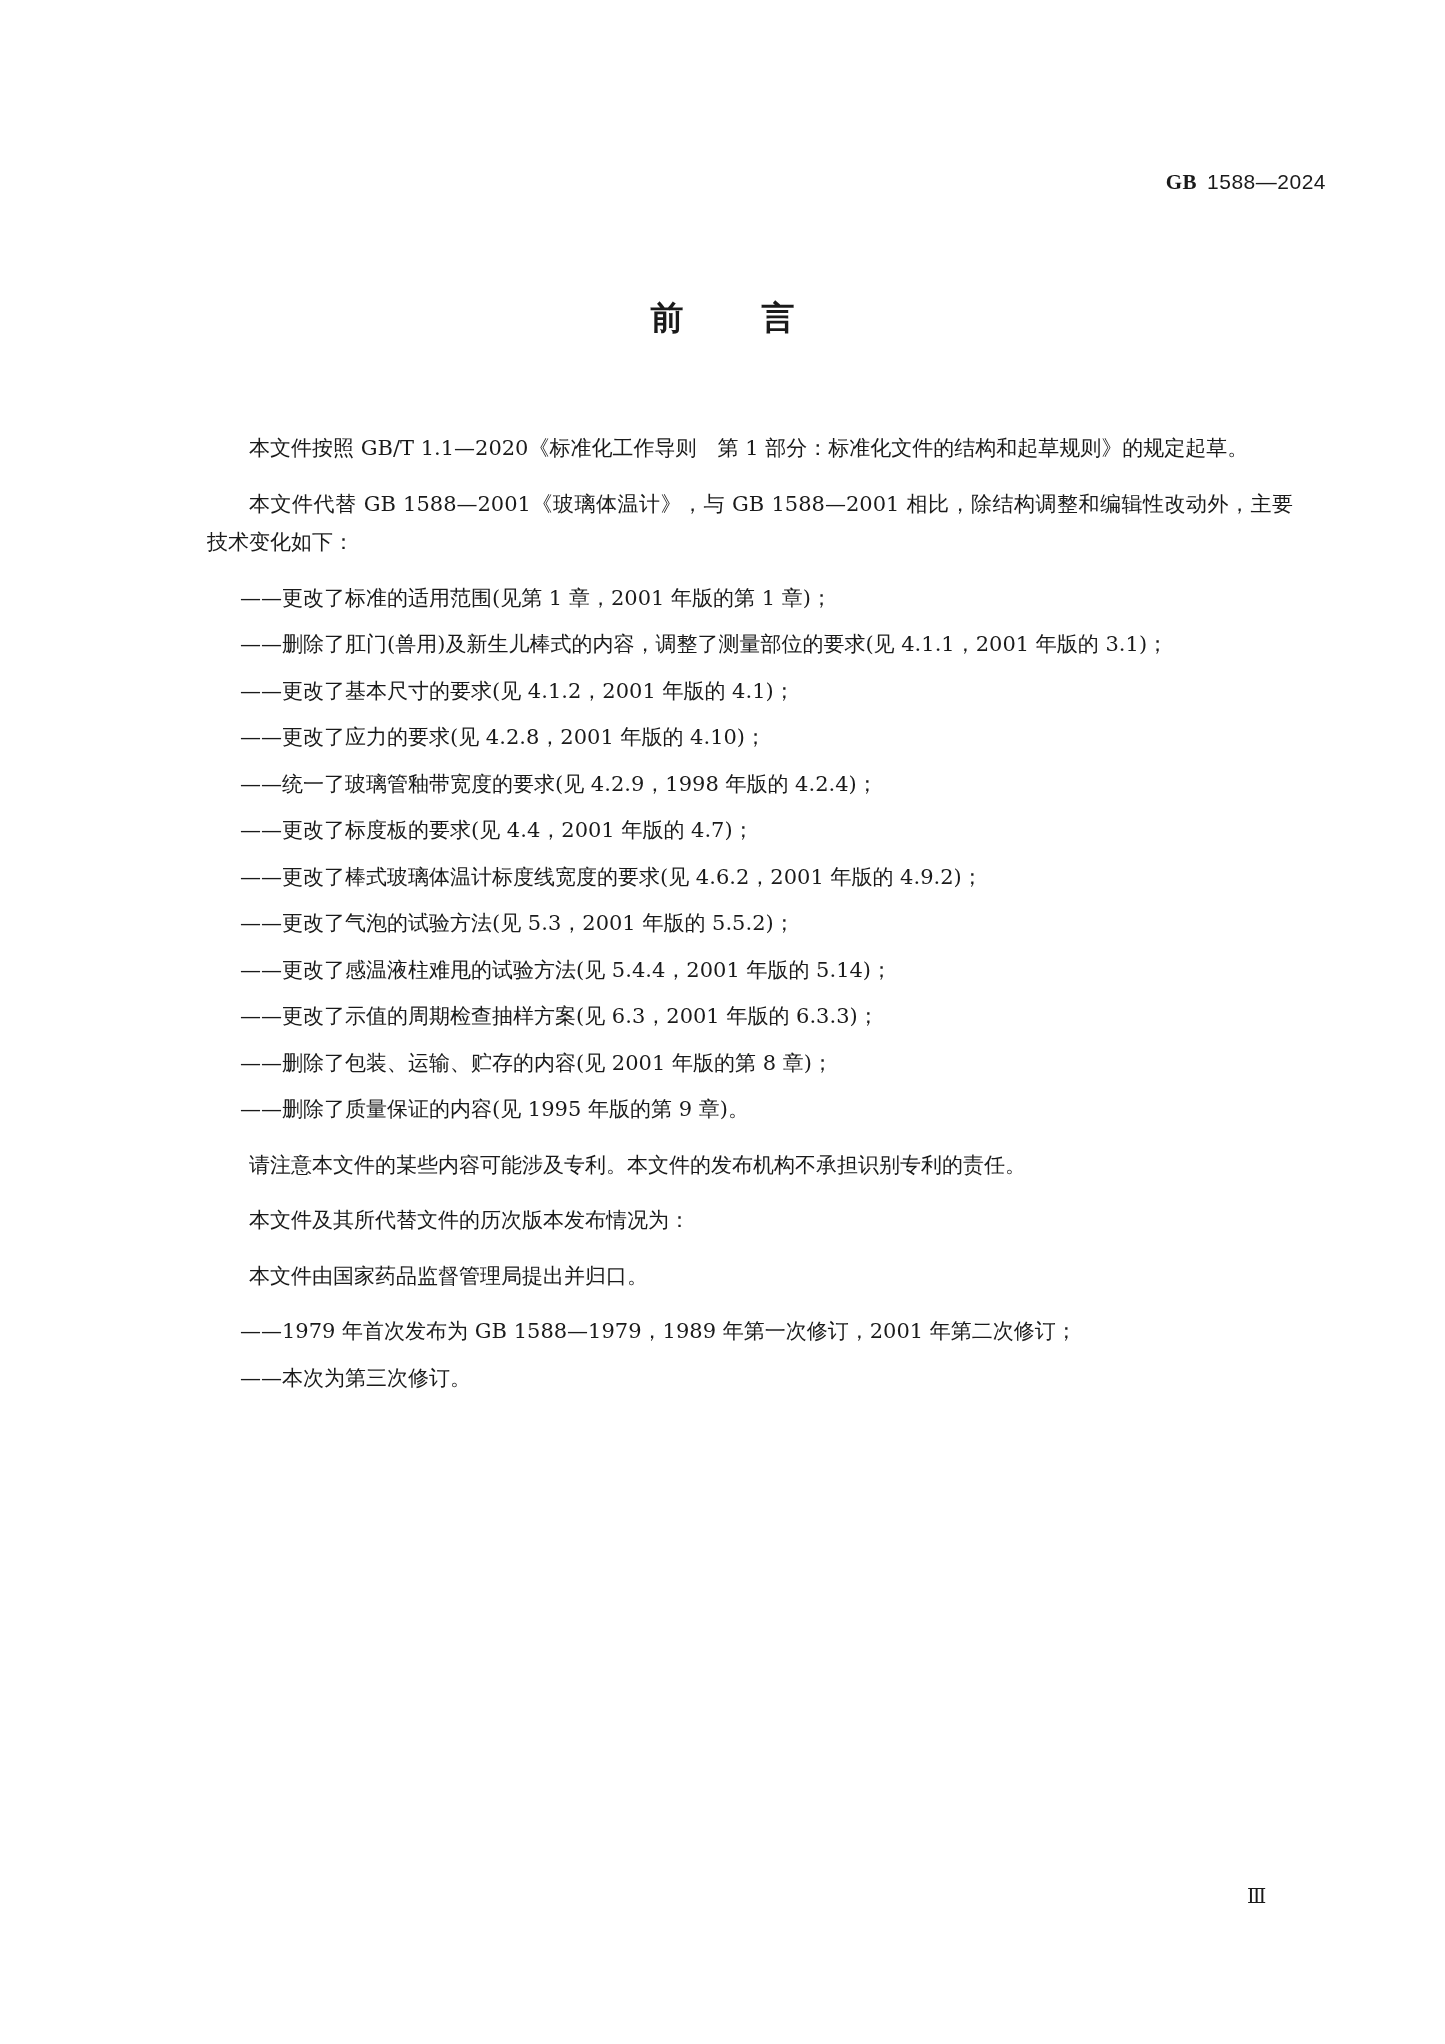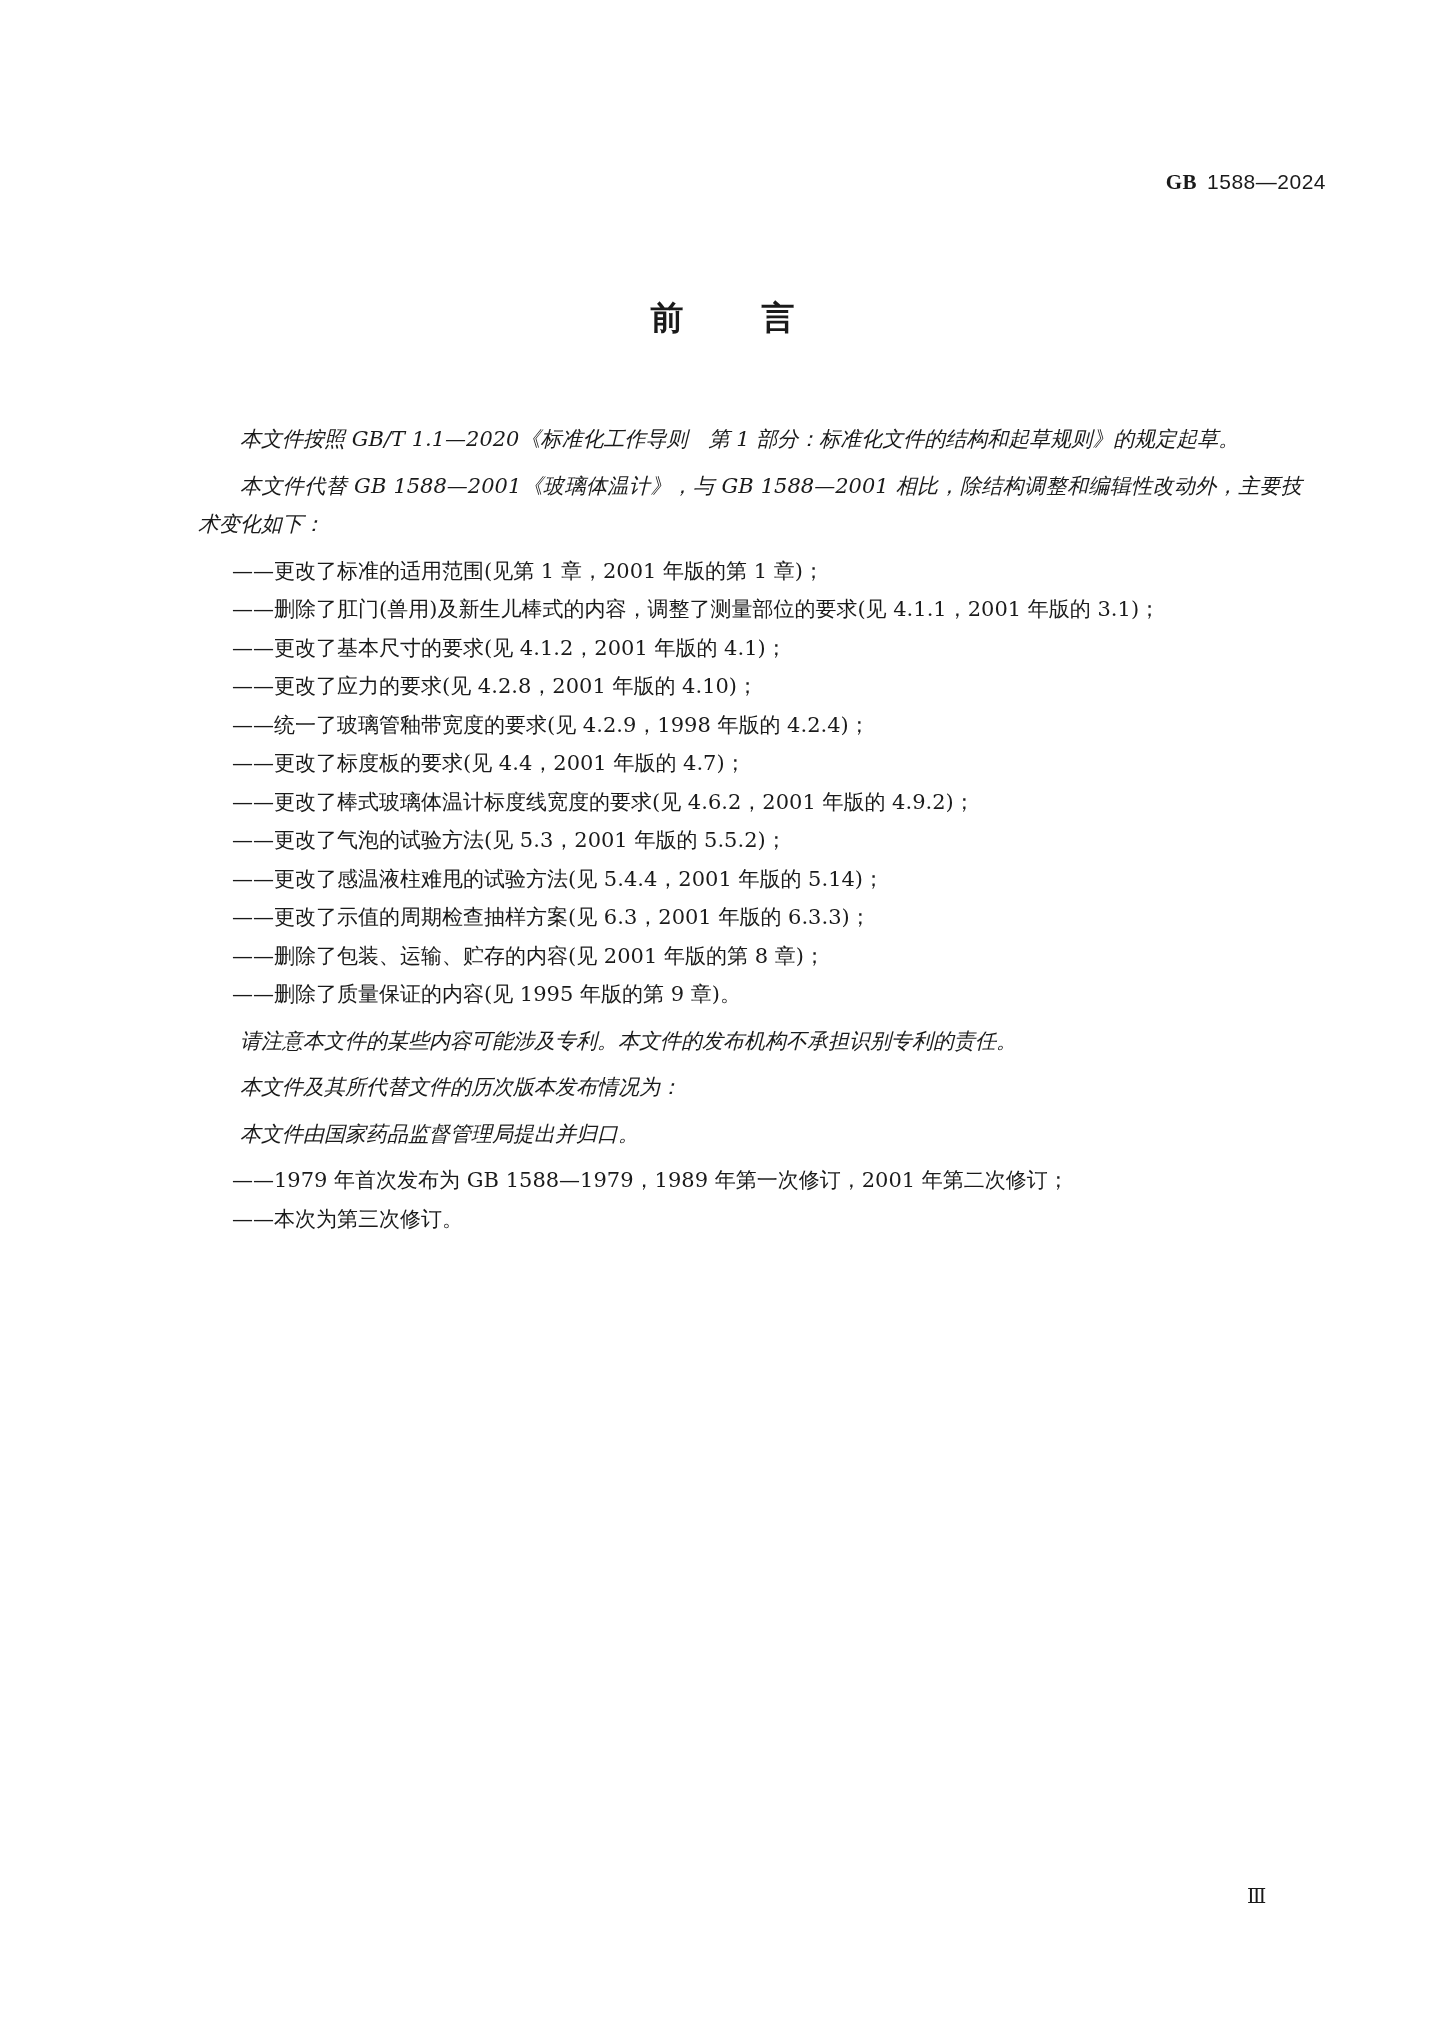--- a/index.html
+++ b/index.html
@@ -43,27 +43,26 @@
     .content {
       position: absolute;
       top: 412px;
       left: 190px;
       width: 1120px;
       font-size: 21px;
       line-height: 38.5px;
     }
     .para {
       text-indent: 42px;
-      margin: 8px;
+      margin: 17px;
       text-align: justify;
-      font-style: italic;
     }
     .item {
       padding-left: 42px;
-      margin: 0;
+      margin: 8px;
       white-space: nowrap;
     }
     .page-num {
       position: absolute;
       top: 1884px;
       left: 1247px;
       font-family: "Liberation Serif", "DejaVu Serif", serif;
       font-size: 20px;
       letter-spacing: -1px;
     }

